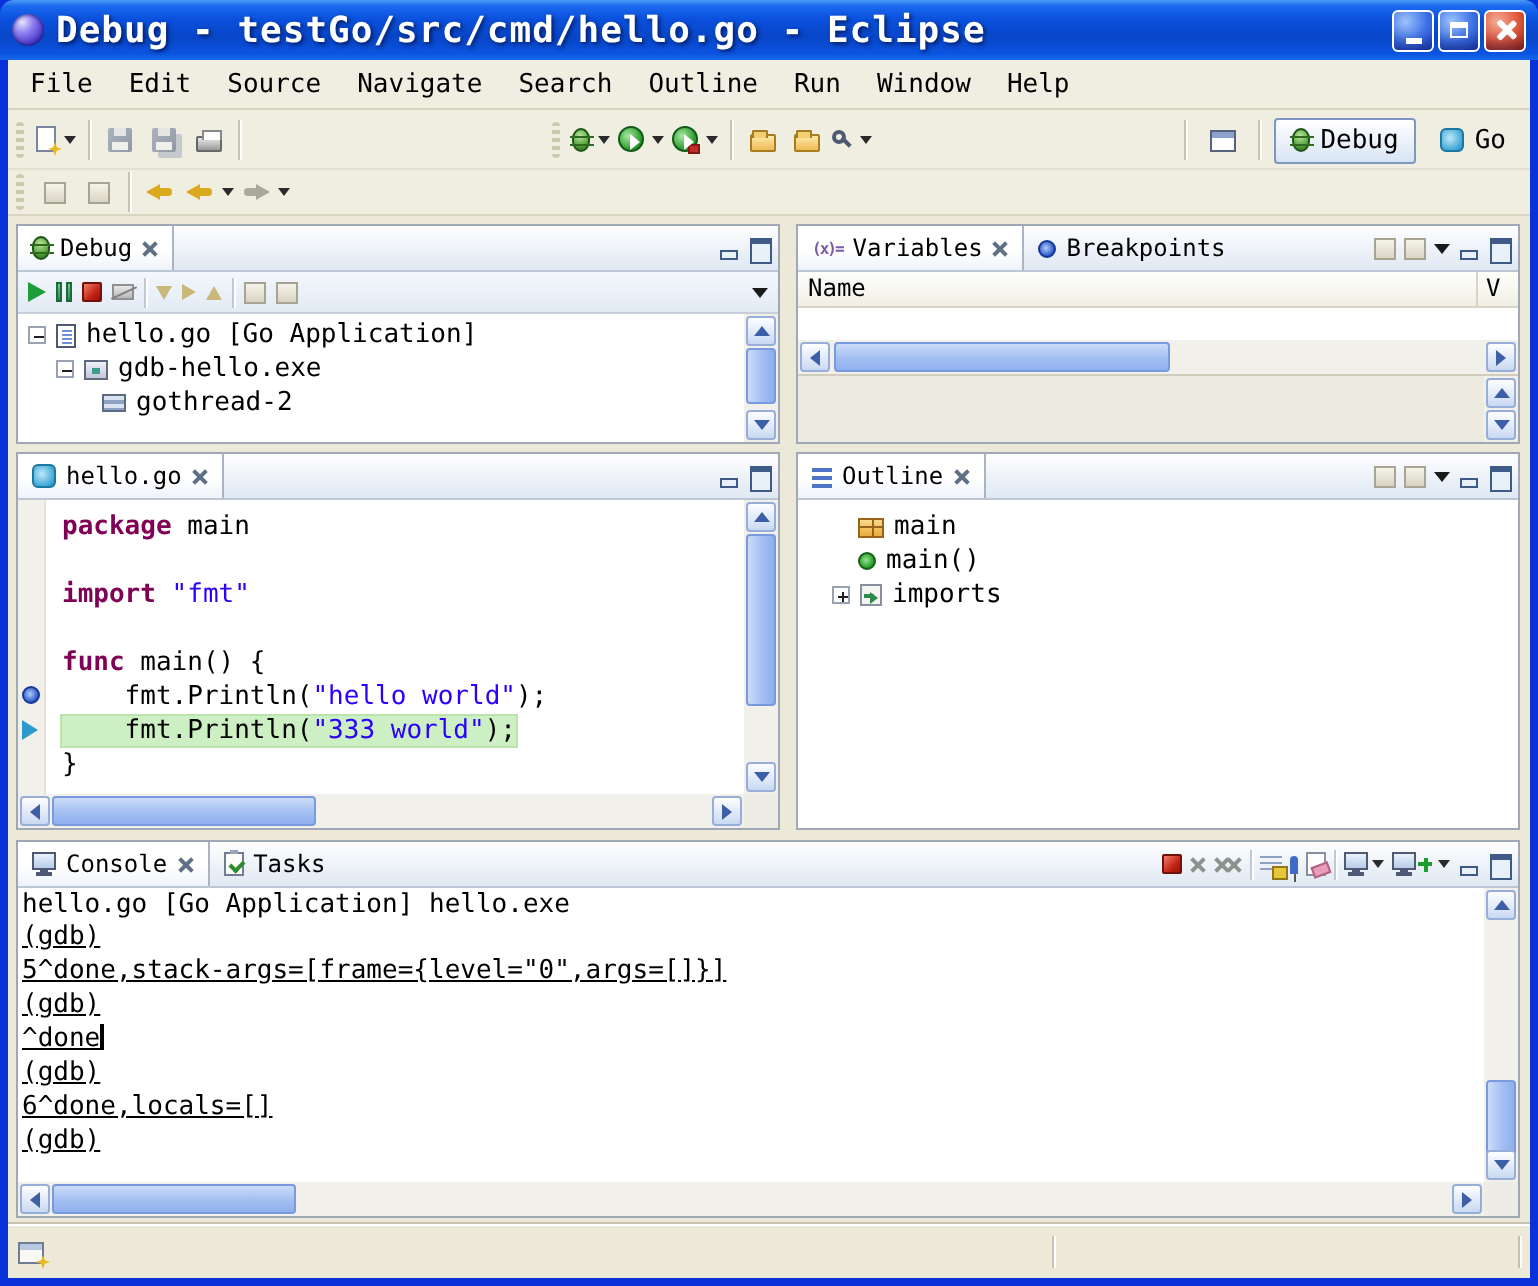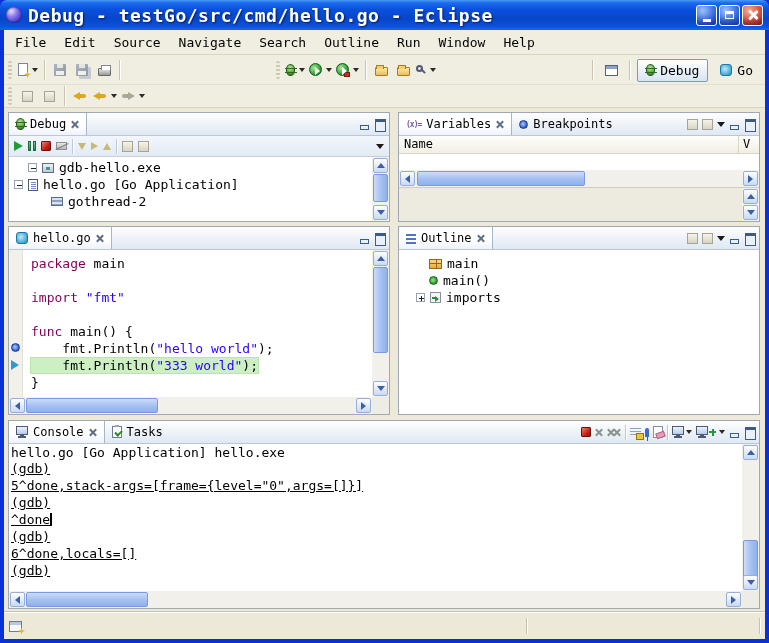--- a/index.html
+++ b/index.html
@@ -130,21 +130,21 @@
 .clri{width:10px;height:12px;background:#FFF;border:1px solid #8890A0;position:relative;flex:none;}
 .clri::after{content:"";position:absolute;right:-3px;bottom:-1px;width:7px;height:4px;background:#E89CB8;border:1px solid #B06080;transform:rotate(-20deg);}
 .gplus{position:relative;width:7px;height:7px;flex:none;}
 .gplus::before{content:"";position:absolute;left:3px;top:0;width:2px;height:7px;background:#1E9C2E;}
 .gplus::after{content:"";position:absolute;left:0;top:2.5px;width:7px;height:2px;background:#1E9C2E;}
 .xgray::before,.xgray::after{background:#8A948F;}
 
 .ruler{position:absolute;left:0;top:0;bottom:17px;width:14px;background:#F2F0EA;border-right:1px solid #E4E1D6;}
 .code{position:absolute;left:15px;top:0;right:17px;bottom:17px;padding:5px 0 0 7px;font-size:13px;line-height:17px;}
 .code-line{height:17px;white-space:pre;}
-.kw{color:#7F0055;font-weight:normal;}
+.kw{color:#7F0055;font-weight:bold;}
 .str{color:#2A00FF;}
 .hl{background:#CDEFC4;box-shadow:0 0 0 1px #BCE2AE;}
 .g-bp{position:absolute;left:2px;width:9px;height:9px;border-radius:50%;background:radial-gradient(circle at 3px 3px,#AECCFA,#2E58C8 70%,#1A3C9C);border:1px solid #16389A;}
 .g-ip{position:absolute;left:2px;width:0;height:0;border-left:8px solid #2E9ACC;border-top:5px solid transparent;border-bottom:5px solid transparent;}
 
 .colhead{height:18px;display:flex;background:linear-gradient(180deg,#FEFEFB,#F1EFE4);border-bottom:1px solid #D9D5C6;font-size:12px;}
 .colhead .c1{width:340px;border-right:1px solid #D9D5C6;padding:1px 0 0 5px;}
 .colhead .c2{flex:1;padding:1px 0 0 4px;overflow:hidden;}
 .vtree{position:absolute;left:0;right:0;top:18px;height:16px;background:#FFF;}
 .vdetail{position:absolute;left:0;right:0;top:51px;bottom:0;background:#EDEBDF;border-top:1px solid #D0CDBD;}
@@ -327,29 +327,29 @@
         <span class="stp into"></span>
         <span class="stp over"></span>
         <span class="stp ret"></span>
         <span class="psep"></span>
         <span class="genic"></span>
         <span class="genic"></span>
         <span style="margin-left:auto;" class="vmenu"></span>
       </div>
       <div class="pbody">
         <div style="padding:2px 17px 0 0;">
+          <div class="trow" style="padding-left:5px;">
+            <span class="exp"></span>
+            <span class="filei"></span>
+            <span>hello.go [Go Application]</span>
+          </div>
           <div class="trow" style="padding-left:19px;">
             <span class="exp"></span>
             <span class="proci"></span>
             <span>gdb-hello.exe</span>
-          </div>
-          <div class="trow" style="padding-left:5px;">
-            <span class="exp"></span>
-            <span class="filei"></span>
-            <span>hello.go [Go Application]</span>
           </div>
           <div class="trow" style="padding-left:42px;">
             <span class="thri"></span>
             <span>gothread-2</span>
           </div>
         </div>
         <div class="sb sbv">
           <span class="sbtn up">
               <span class="t-u"></span>
             </span>

